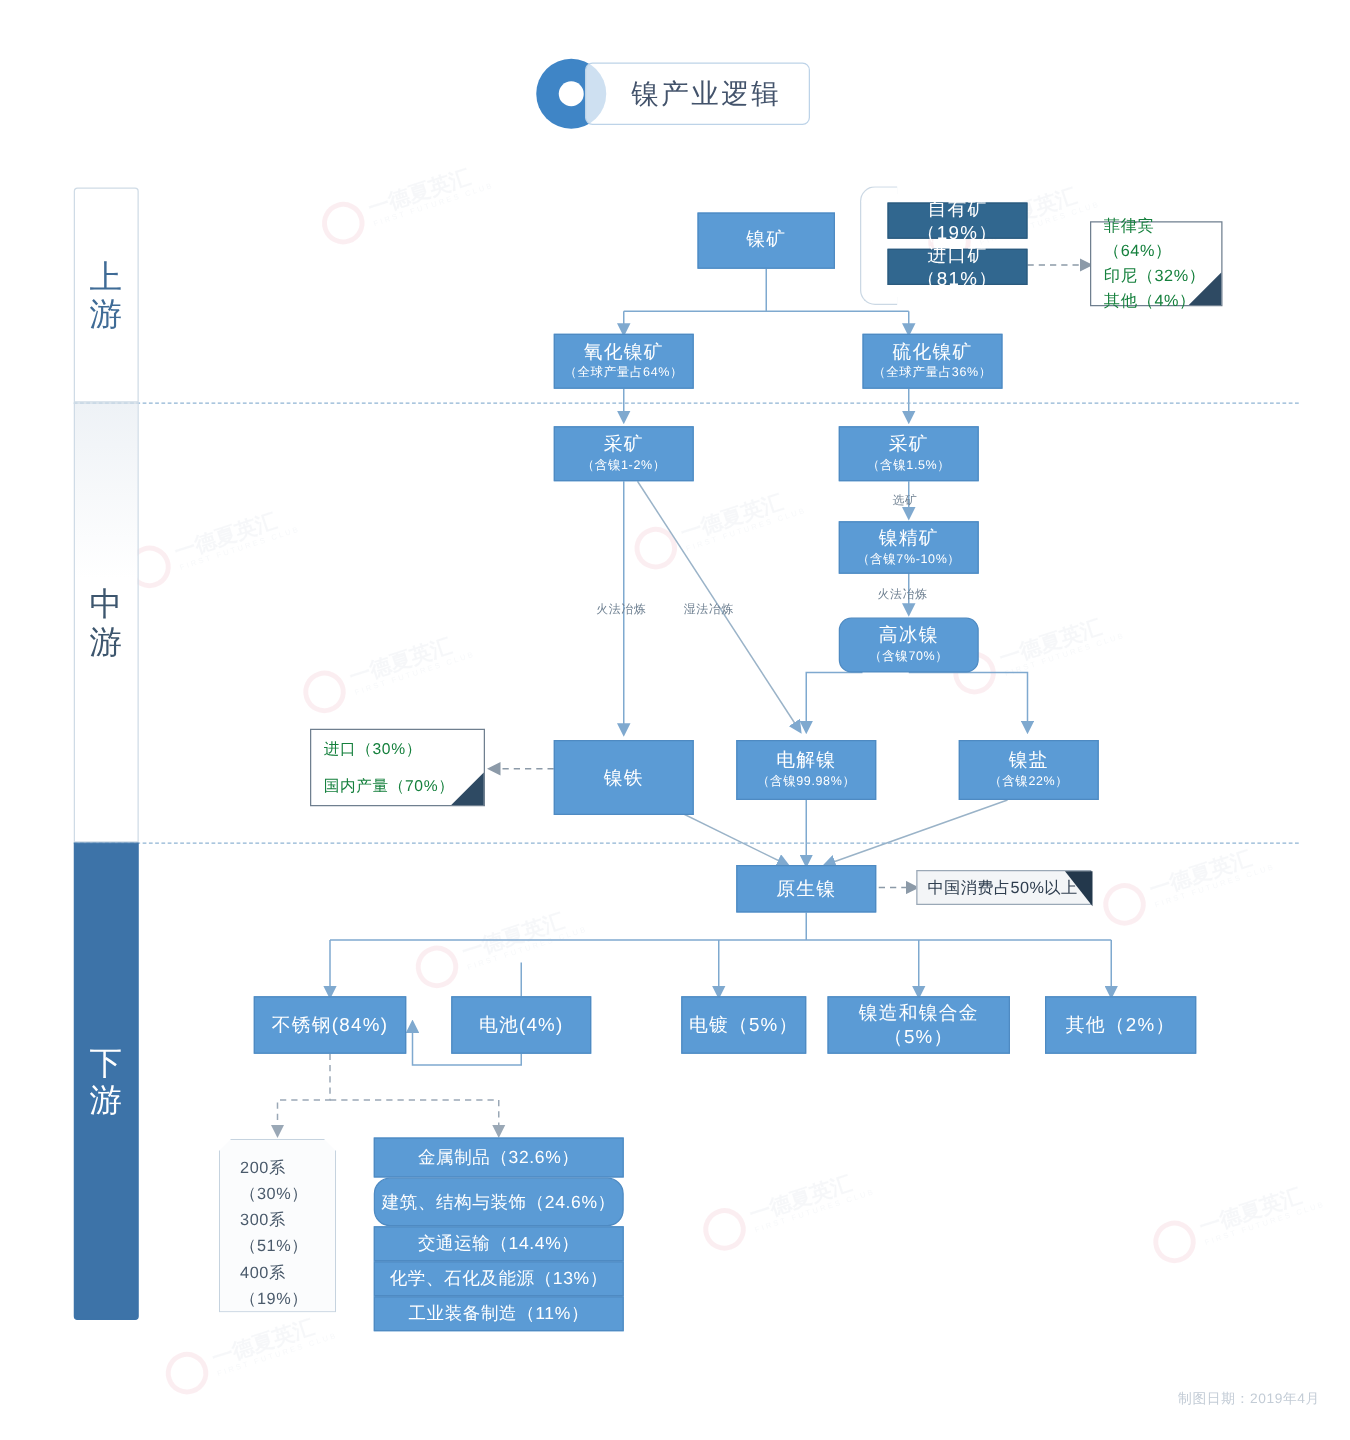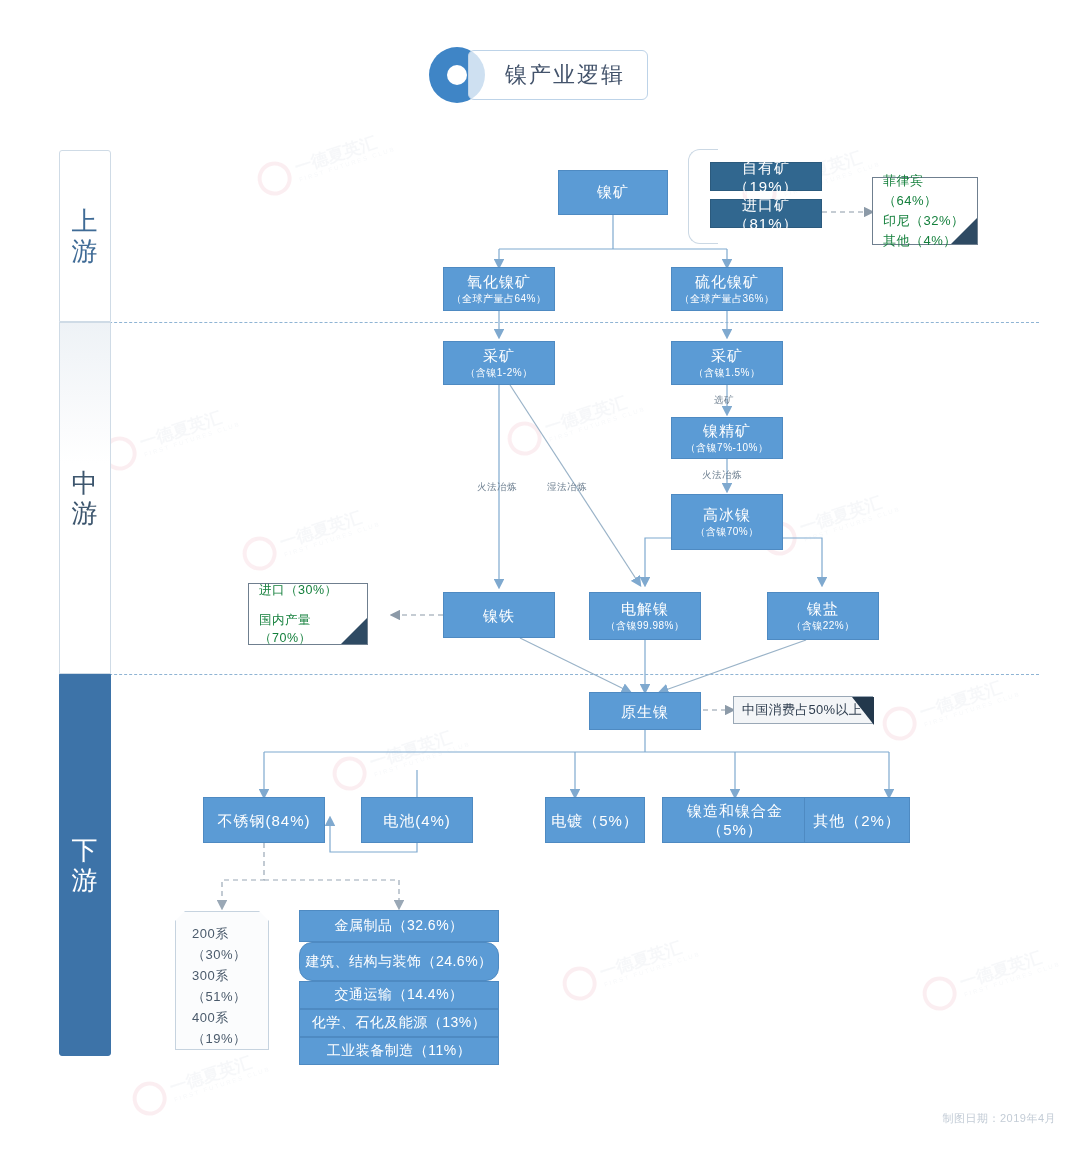--- a/index.html
+++ b/index.html
@@ -260,61 +260,61 @@
     <div class="line">菲律宾（64%）</div>
     <div class="line">印尼（32%）</div>
     <div class="line">其他（4%）</div>
     <div class="fold"></div>
   </div>
 
   <div class="node" style="left:443px;top:267px;width:112px;height:44px;">
     <div class="t1">氧化镍矿</div>
     <div class="t2">（全球产量占64%）</div>
   </div>
-  <div class="node" style="left:671px;top:267px;width:112px;height:44px;">
+  <div class="node" style="left:690px;top:267px;width:112px;height:44px;">
     <div class="t1">硫化镍矿</div>
     <div class="t2">（全球产量占36%）</div>
   </div>
 
   <div class="node" style="left:443px;top:341px;width:112px;height:44px;">
     <div class="t1">采矿</div>
     <div class="t2">（含镍1-2%）</div>
   </div>
   <div class="node" style="left:671px;top:341px;width:112px;height:44px;">
     <div class="t1">采矿</div>
     <div class="t2">（含镍1.5%）</div>
   </div>
 
   <div class="node" style="left:671px;top:417px;width:112px;height:42px;">
     <div class="t1">镍精矿</div>
     <div class="t2">（含镍7%-10%）</div>
   </div>
-  <div class="node" style="left:671px;top:494px;width:112px;height:56px;">
+  <div class="node" style="left:671px;top:494px;width:112px;height:44px;border-radius:10px;">
     <div class="t1">高冰镍</div>
     <div class="t2">（含镍70%）</div>
   </div>
 
   <div class="elabel" style="left:477px;top:481px;">火法冶炼</div>
   <div class="elabel" style="left:547px;top:481px;">湿法冶炼</div>
   <div class="elabel" style="left:714px;top:394px;">选矿</div>
   <div class="elabel" style="left:702px;top:469px;">火法冶炼</div>
 
-  <div class="node" style="left:443px;top:592px;width:112px;height:46px;">
+  <div class="node" style="left:443px;top:592px;width:112px;height:60px;">
     <div class="t1">镍铁</div>
   </div>
   <div class="node" style="left:589px;top:592px;width:112px;height:48px;">
     <div class="t1">电解镍</div>
     <div class="t2">（含镍99.98%）</div>
   </div>
   <div class="node" style="left:767px;top:592px;width:112px;height:48px;">
     <div class="t1">镍盐</div>
     <div class="t2">（含镍22%）</div>
   </div>
 
-  <div class="note sm" style="left:248px;top:583px;width:120px;height:62px;gap:12px;">
+  <div class="note sm" style="left:248px;top:583px;width:140px;height:62px;gap:12px;">
     <div class="line">进口（30%）</div>
     <div class="line">国内产量（70%）</div>
     <div class="fold"></div>
   </div>
 
   <div class="node" style="left:589px;top:692px;width:112px;height:38px;">
     <div class="t1">原生镍</div>
   </div>
 
   <div class="flagnote" style="left:733px;top:696px;width:140px;height:28px;">
@@ -327,21 +327,21 @@
   </div>
   <div class="node" style="left:361px;top:797px;width:112px;height:46px;">
     <div class="t1">电池(4%)</div>
   </div>
   <div class="node" style="left:545px;top:797px;width:100px;height:46px;">
     <div class="t1">电镀（5%）</div>
   </div>
   <div class="node" style="left:662px;top:797px;width:146px;height:46px;">
     <div class="t1">镍造和镍合金（5%）</div>
   </div>
-  <div class="node" style="left:804px;top:797px;width:106px;height:46px;">
+  <div class="node" style="left:836px;top:797px;width:121px;height:46px;">
     <div class="t1">其他（2%）</div>
   </div>
 
   <div class="seriesbox" style="left:175px;top:911px;width:94px;height:139px;">
     <div class="line">200系（30%）</div>
     <div class="line">300系（51%）</div>
     <div class="line">400系（19%）</div>
   </div>
 
   <div class="applist" style="left:299px;top:910px;width:200px;">

